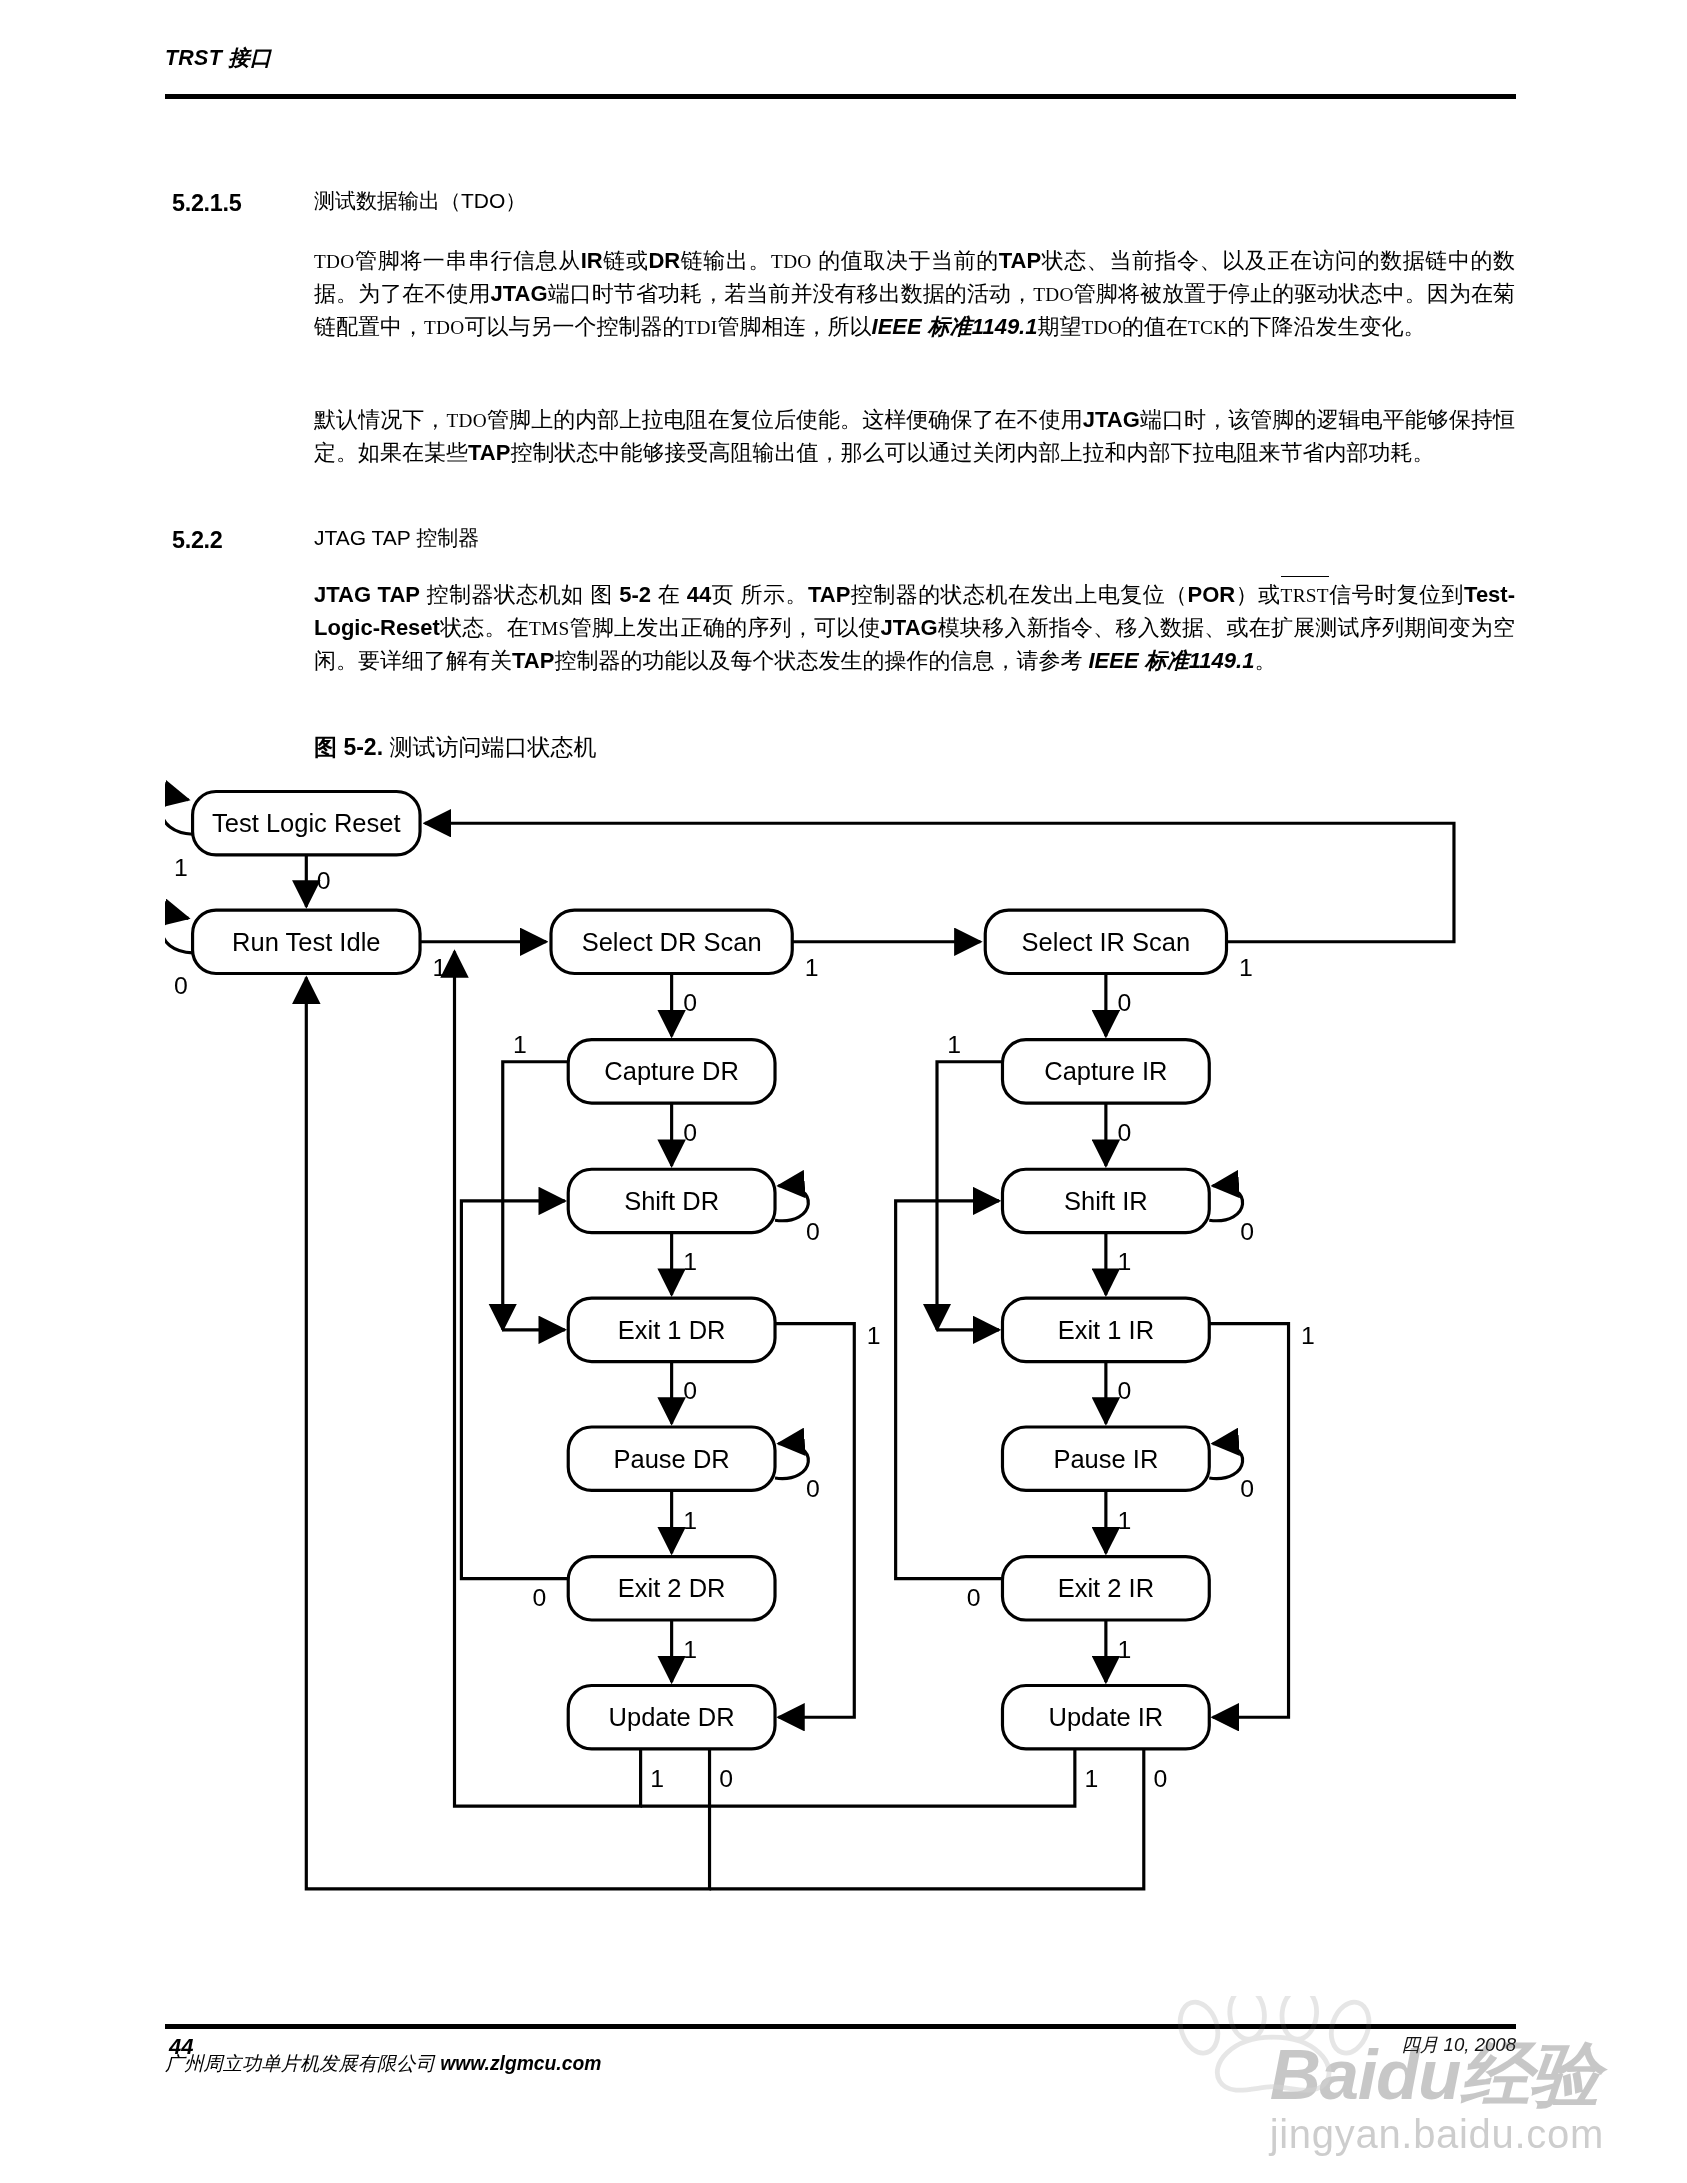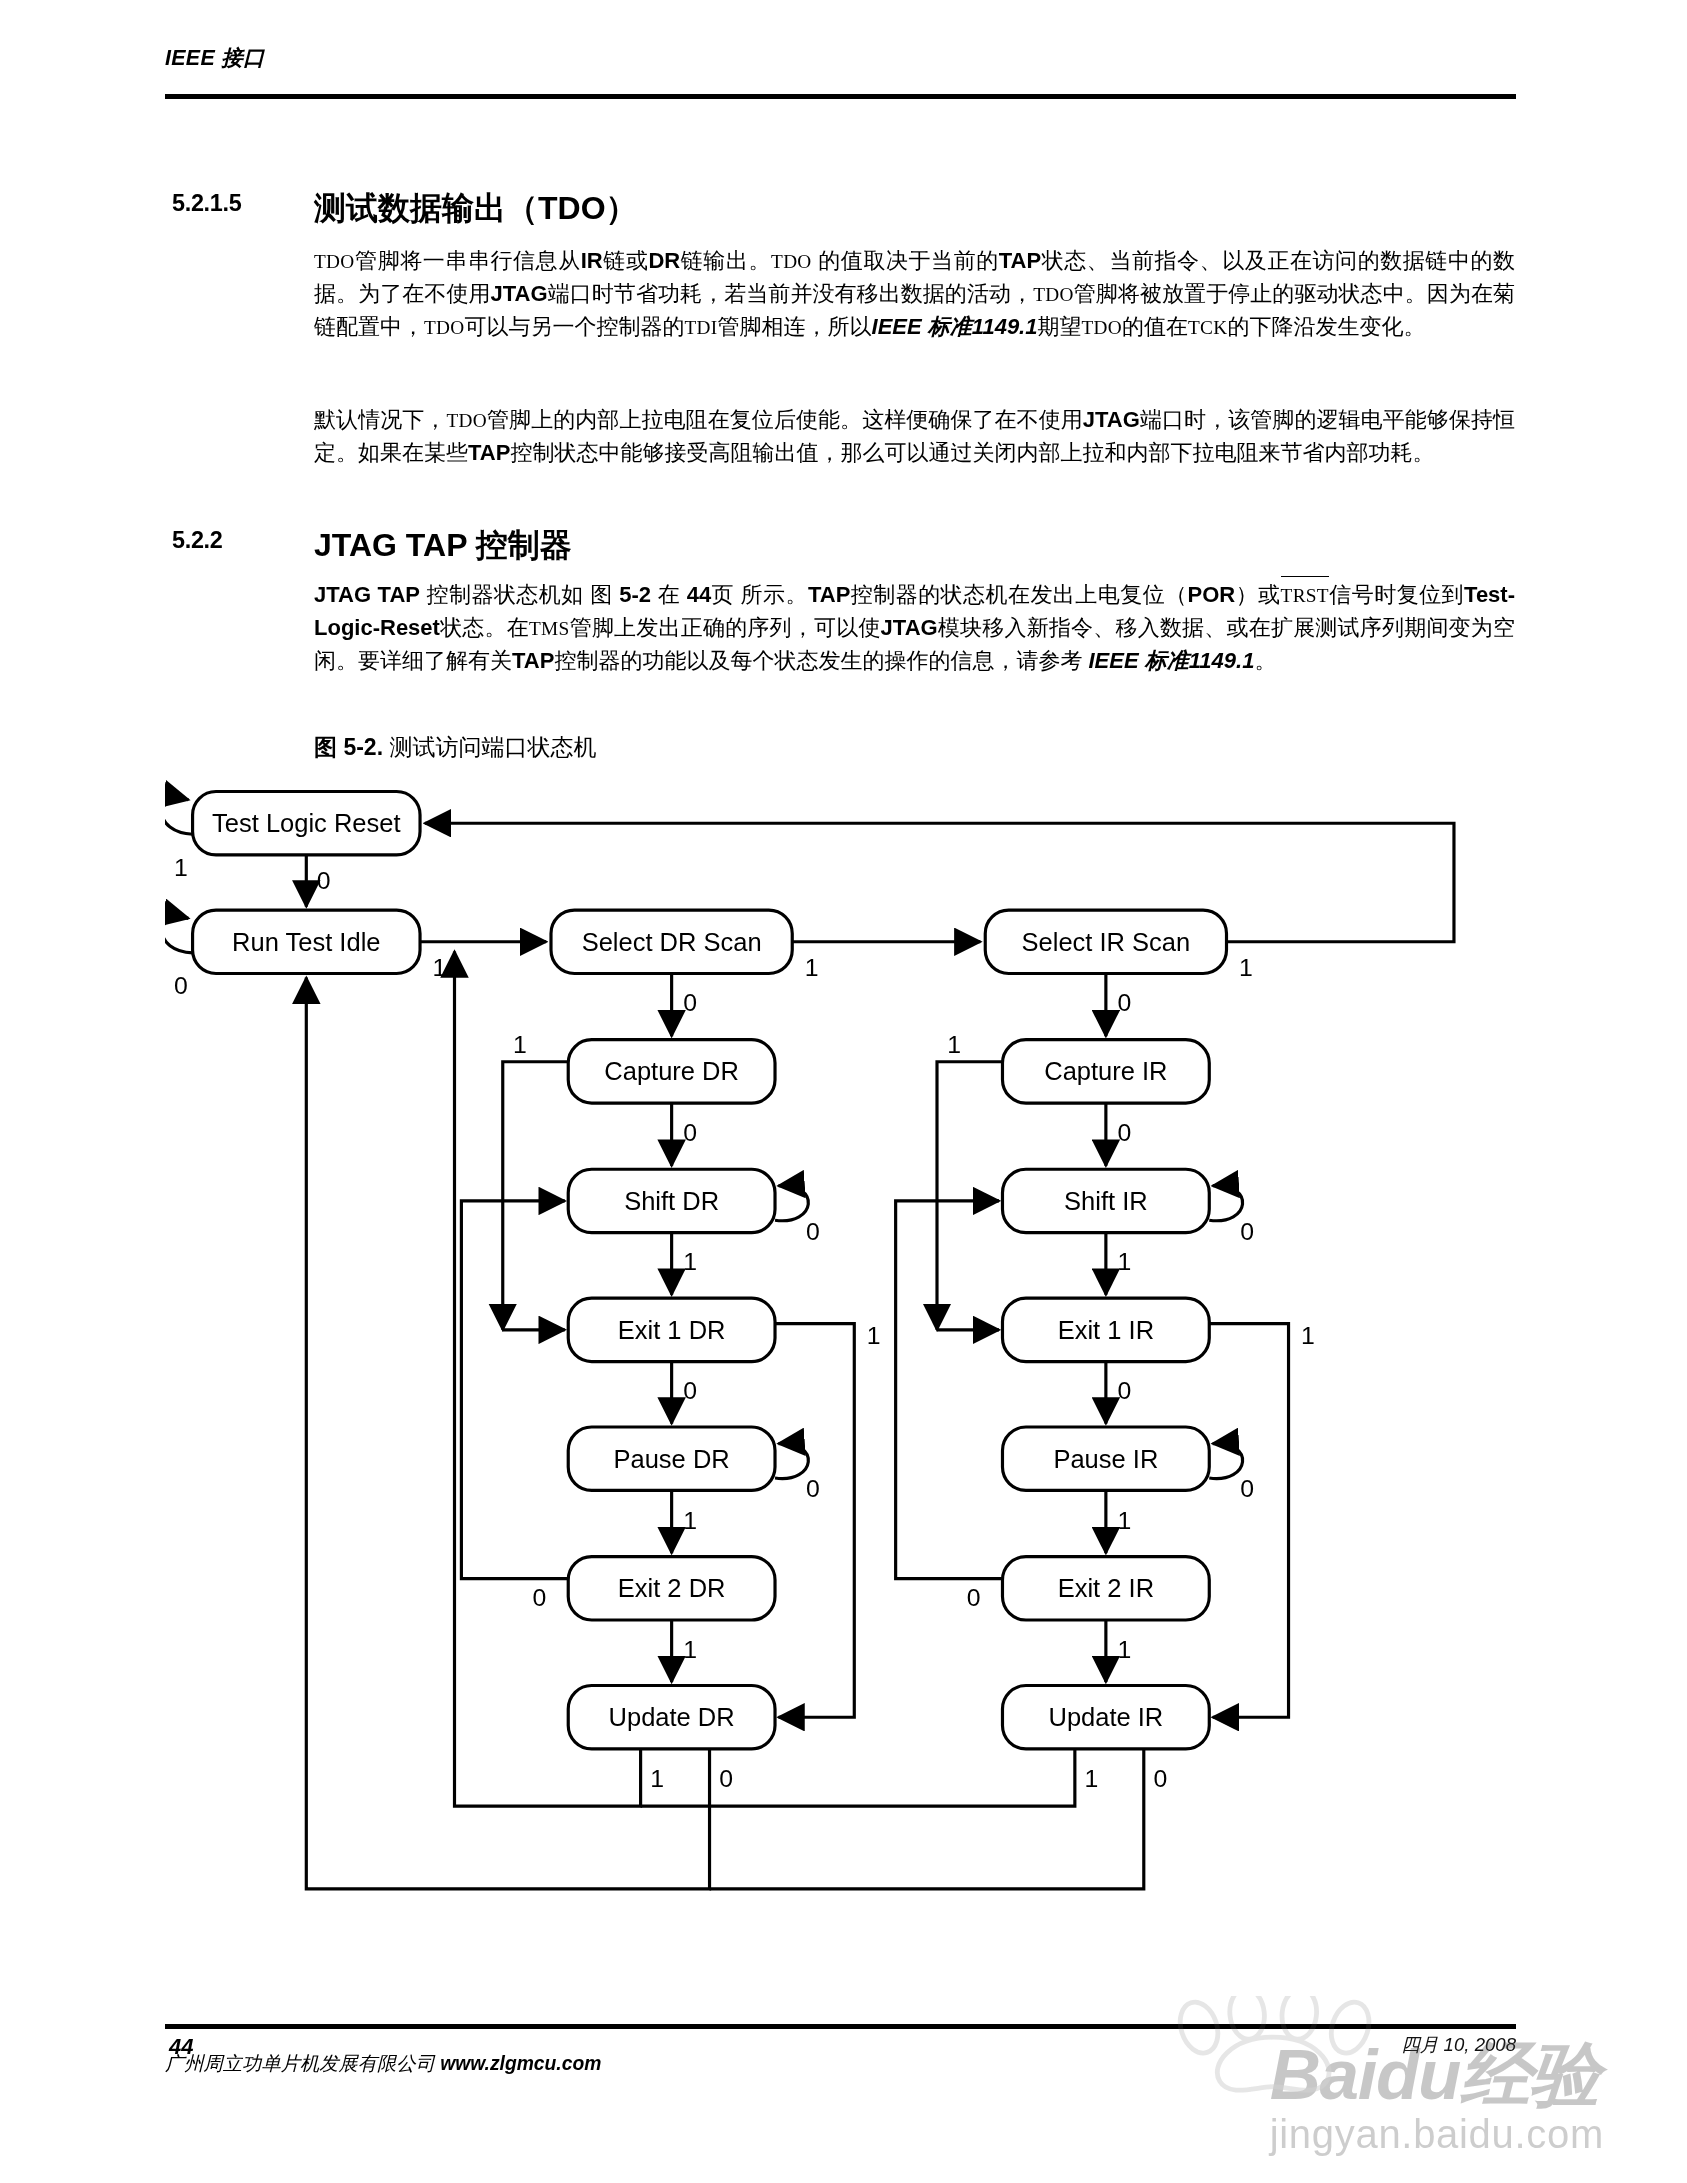--- a/index.html
+++ b/index.html
@@ -29,21 +29,21 @@
     position:absolute; left:165px; top:94px; width:1351px; height:4.8px;
     background:#000;
   }
 
   
   .sec-num {
     position:absolute; font-weight:bold; font-size:23.4px;
     letter-spacing:-0.3px;
   }
   .sec-title {
-    position:absolute; font-weight:bold; font-size:32px;
+    position:absolute; font-weight:normal; font-size:21px;
   }
   .para {
     position:absolute; width:1201px;
     font-size:22px; line-height:32px; text-align:justify;
     text-justify:inter-character;
   }
   .mono { font-family:"Liberation Serif","DejaVu Serif",serif; font-size:19.3px; letter-spacing:0.3px; }
   .b { font-weight:bold; }
   .bi { font-weight:bold; font-style:italic; }
   .ovl { border-top:1.4px solid #000; padding-top:8px; }
@@ -97,21 +97,21 @@
     font-family:"Liberation Sans","DejaVu Sans",sans-serif;
     font-size:36px; fill:#000;
   }
 </style>
 </head>
 <body>
 
 <div class="page">
 
   <div class="hdr">
-    <div class="hdr-title">IEEE 接口</div>
+    <div class="hdr-title">TRST 接口</div>
   </div>
   <div class="hdr-rule"></div>
 
   <div class="sec-num" style="left:172px; top:190px;">5.2.1.5</div>
   <div class="sec-title" style="left:314px; top:187px;"><span>测试数据输出（TDO）</span></div>
 
   <div class="para" style="left:314px; top:245px;">
     <span class="mono">TDO</span>管脚将一串串行信息从<span class="b">IR</span>链或<span class="b">DR</span>链输出。<span class="mono">TDO</span> 的值取决于当前的<span class="b">TAP</span>状态、当前指令、以及正在访问的数据链中的数据。为了在不使用<span class="b">JTAG</span>端口时节省功耗，若当前并没有移出数据的活动，<span class="mono">TDO</span>管脚将被放置于停止的驱动状态中。因为在菊链配置中，<span class="mono">TDO</span>可以与另一个控制器的<span class="mono">TDI</span>管脚相连，所以<span class="bi">IEEE 标准1149.1</span>期望<span class="mono">TDO</span>的值在<span class="mono">TCK</span>的下降沿发生变化。
   </div>
 

